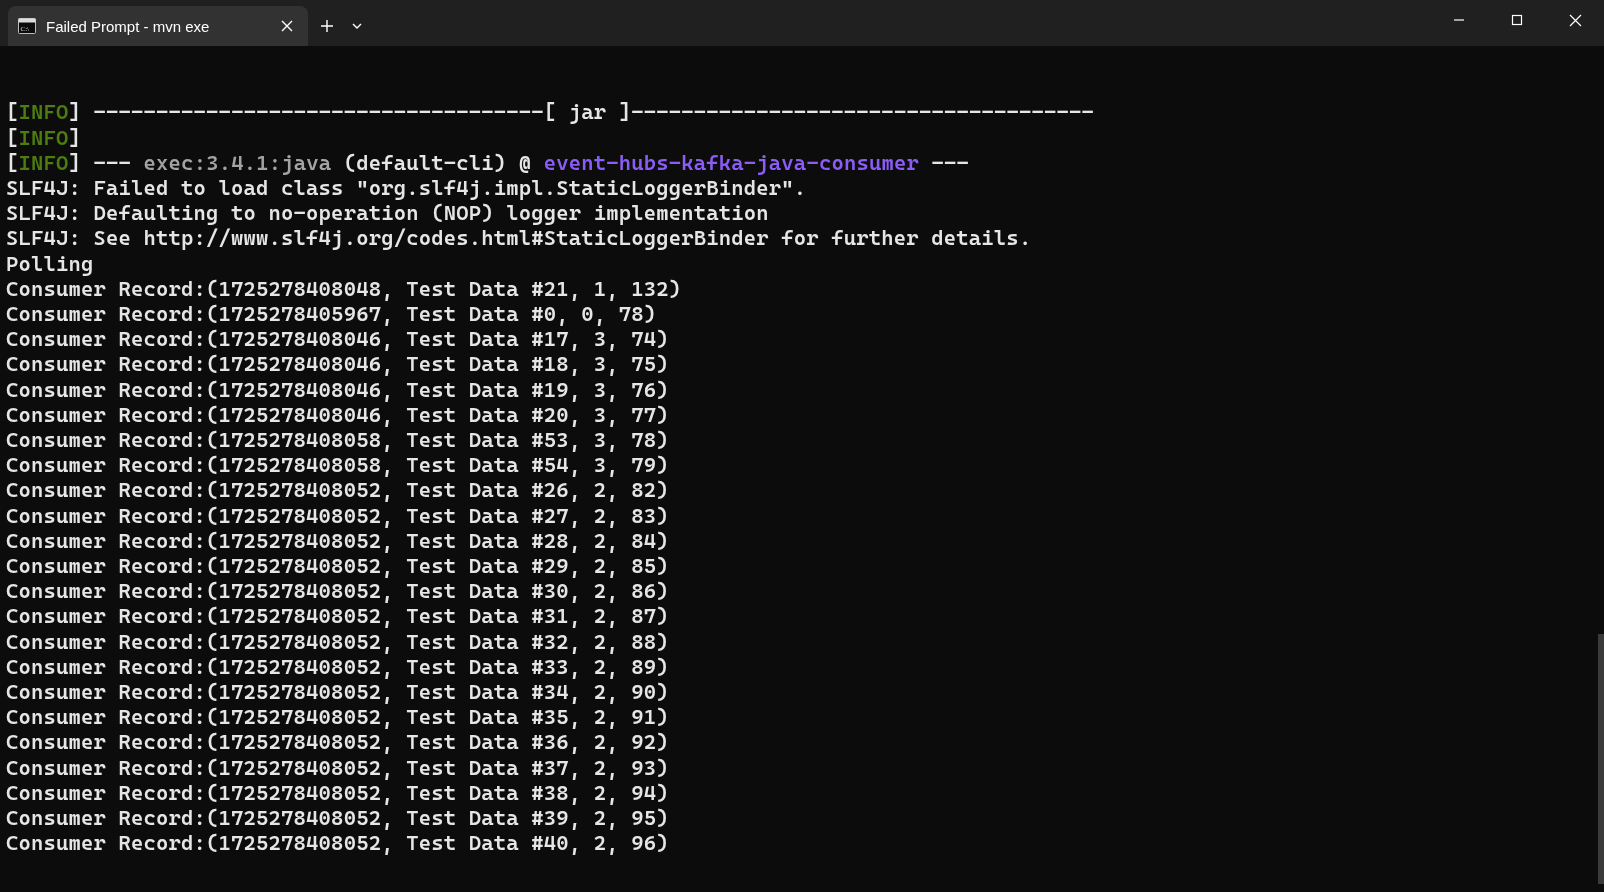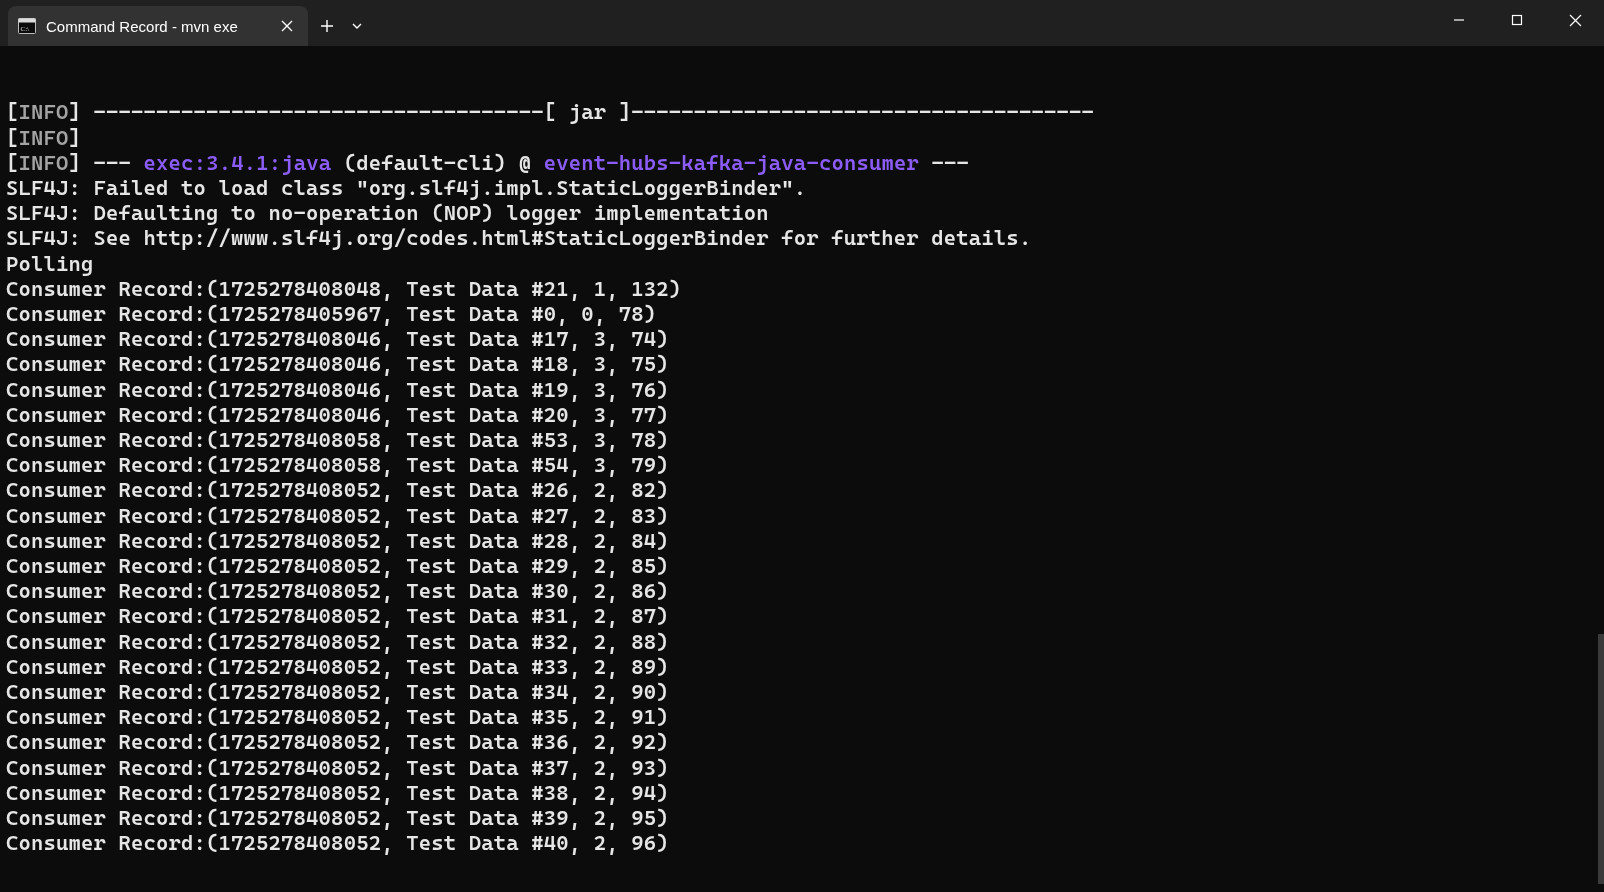--- a/index.html
+++ b/index.html
@@ -86,22 +86,22 @@
     font-weight: 500;
     white-space: pre;
     font-family: Consolas, 'Cascadia Mono', monospace;
     height: calc(892px - 46px);
     overflow-y: auto;
     position: relative;
   }
   .terminal::-webkit-scrollbar { width: 8px; }
   .terminal::-webkit-scrollbar-track { background: transparent; }
   .terminal::-webkit-scrollbar-thumb { background: #4a4a4a; border-radius: 0; }
-  .info-tag  { color: #a3a3a3; font-weight: 600; }
-  .green-seg { color: #8b5cf6; font-weight: 600; }
+  .info-tag  { color: #4d7c0f; font-weight: 600; }
+  .green-seg { color: #a3a3a3; font-weight: 600; }
   .blue-seg  { color: #8b5cf6; font-weight: 600; }
   .white     { color: #e6e6e6; font-weight: 600; }
   .line { display: block; }
   
   .fake-scroll {
     position: absolute;
     right: 0;
     top: 588px;
     width: 6px;
     height: 250px;
@@ -113,21 +113,21 @@
 
 <div class="titlebar">
   <div class="tab">
     <span class="tab-icon">
       <svg width="18" height="18" viewBox="0 0 18 18">
         <rect x="0.5" y="1.5" width="17" height="15" rx="1" fill="#0c0c0c" stroke="#bbb" stroke-width="1"></rect>
         <rect x="0.5" y="1.5" width="17" height="4" fill="#ddd"></rect>
         <text x="2.5" y="13.5" font-size="7" fill="#ddd" font-family="Consolas">C:\</text>
       </svg>
     </span>
-    <span class="tab-title">Command Record - mvn  exe</span>
+    <span class="tab-title">Failed Prompt - mvn  exe</span>
     <span class="tab-close">
       <svg width="12" height="12" viewBox="0 0 12 12">
           <path d="M1 1 L11 11 M11 1 L1 11" stroke="#fff" stroke-width="1.4"></path>
         </svg>
     </span>
   </div>
   <div class="tabactions">
     <span class="tab-new">
       <svg width="14" height="14" viewBox="0 0 14 14">
           <path d="M7 1 V13 M1 7 H13" stroke="#fff" stroke-width="1.4"></path>

